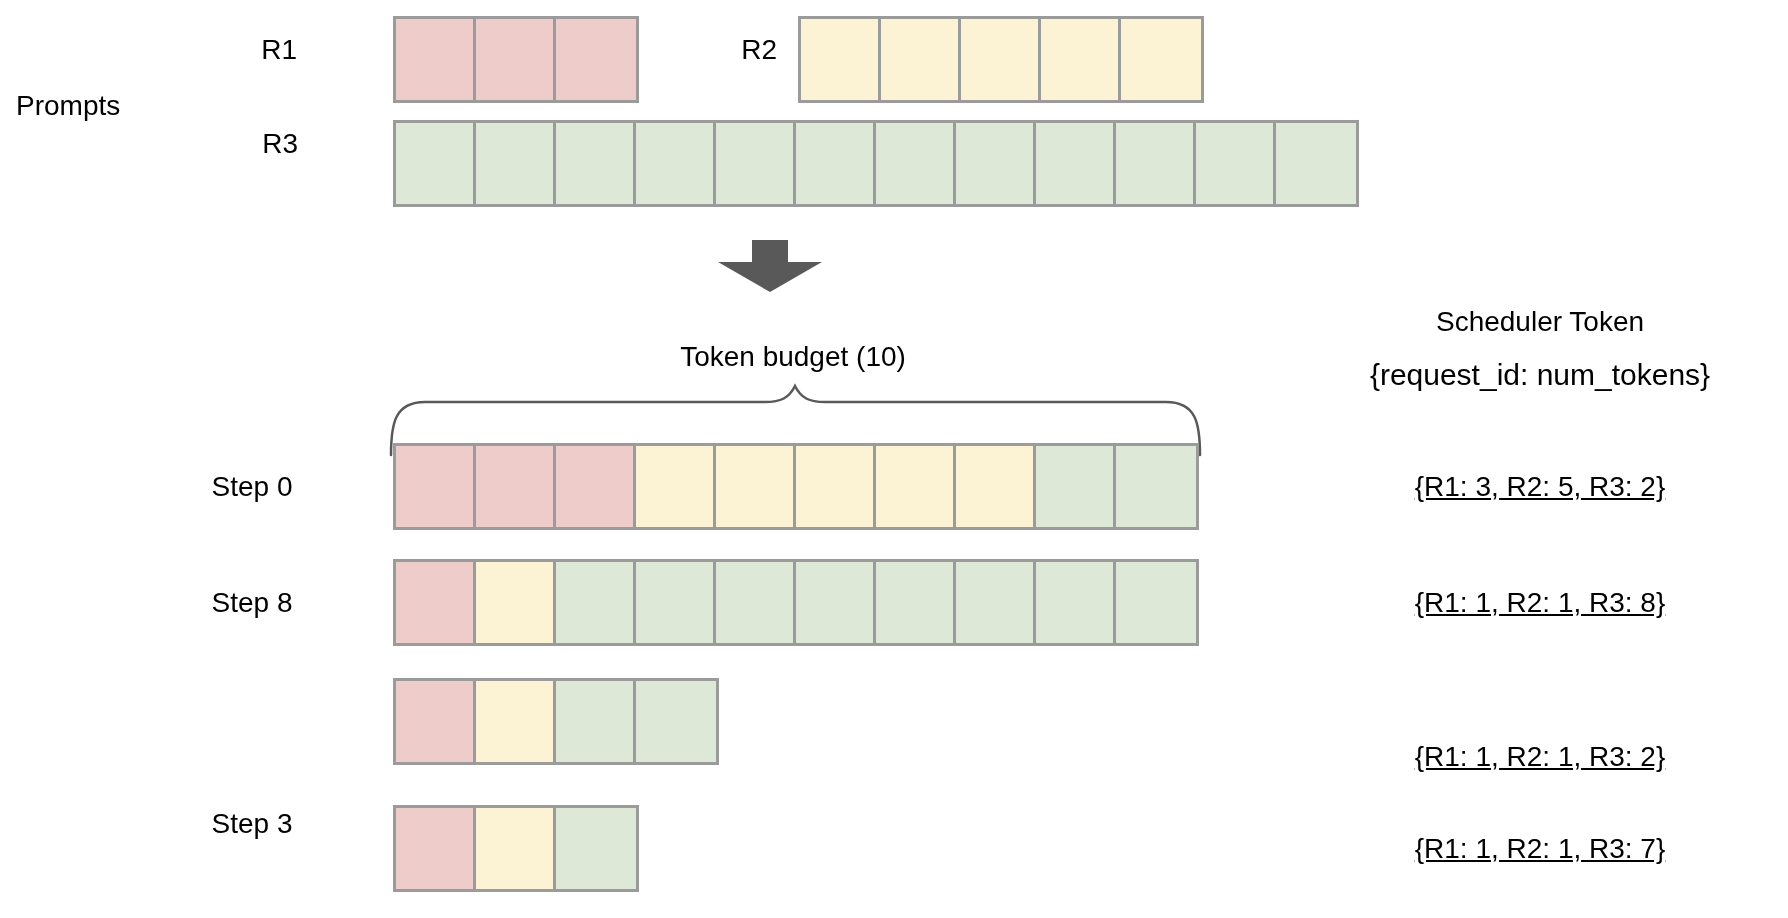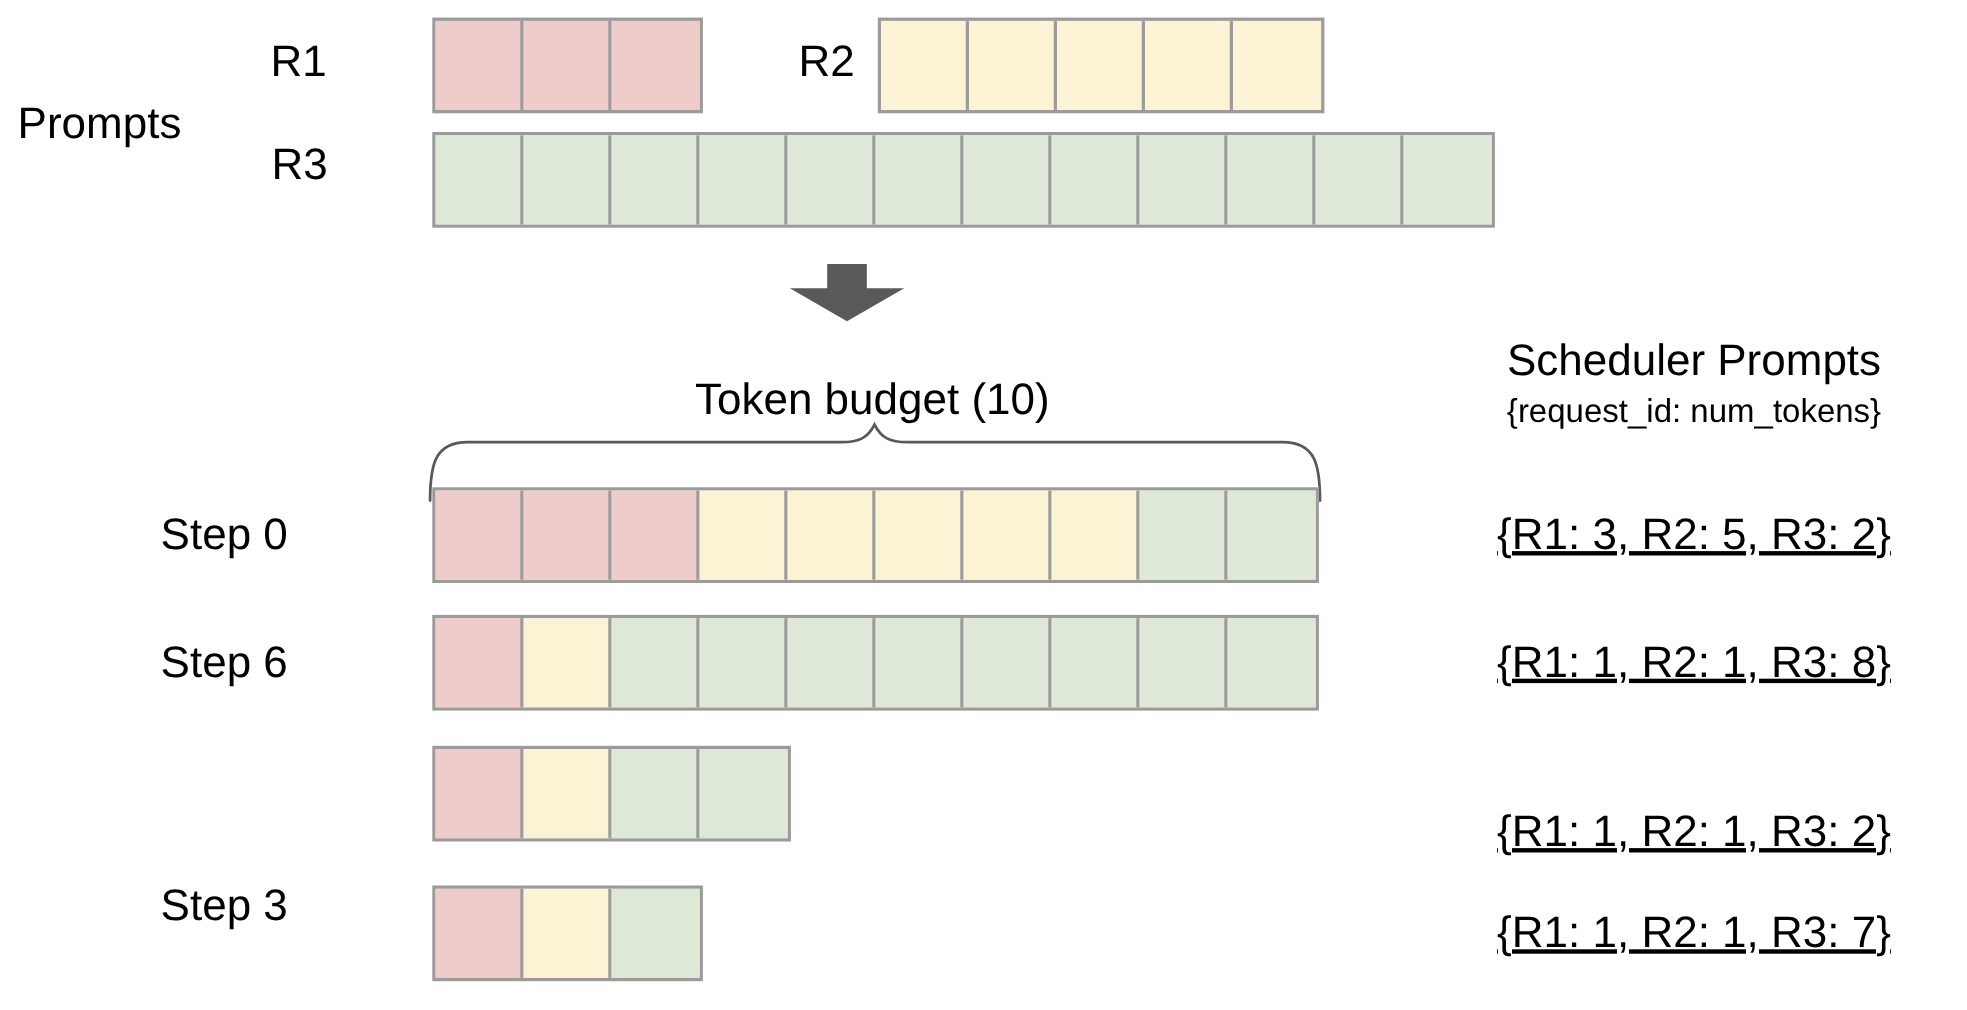--- a/index.html
+++ b/index.html
@@ -7,21 +7,21 @@
     position: relative;
     width: 1788px;
     height: 918px;
     background: #ffffff;
     font-family: "Liberation Sans", sans-serif;
     color: #000000;
     overflow: hidden;
   }
   .big-label {
     position: absolute;
-    font-size: 40px;
+    font-size: 28px;
     white-space: nowrap;
     color: #000000;
   }
   .right-align { text-align: right; }
   .cells {
     position: absolute;
     display: flex;
     border: 3px solid #9b9b9b;
     box-sizing: border-box;
     height: 87px;
@@ -44,21 +44,21 @@
   #r1-row { left: 393px; top: 16px; }
   #r2-row { left: 798px; top: 16px; }
   #r3-row { left: 393px; top: 120px; }
 
   
   #down-arrow { position: absolute; left: 712px; top: 238px; width: 116px; height: 58px; }
   #token-budget-label { left: 793px; top: 341px; transform: translateX(-50%); }
   #budget-brace { position: absolute; left: 385px; top: 378px; width: 822px; height: 82px; }
 
   
-  .step-label { left: 146px; width: 212px; line-height: 87px; text-align: left; }
+  .step-label { left: 146px; width: 212px; line-height: 87px; text-align: center; }
   #step0-label { top: 443px; } #step1-label { top: 559px; }
   #step2-label { top: 678px; } #step3-label { top: 780px; }
   #step0-row { left: 393px; top: 443px; }
   #step1-row { left: 393px; top: 559px; }
   #step2-row { left: 393px; top: 678px; }
   #step3-row { left: 393px; top: 805px; }
 
   
   #sched-title { left: 1322px; top: 306px; width: 436px; text-align: center; }
   #sched-subtitle {
@@ -111,39 +111,39 @@
   <svg id="down-arrow" viewBox="0 0 116 58">
     <polygon points="40,2 76,2 76,24 110,24 58,54 6,24 40,24" fill="#595959"></polygon>
   </svg>
 
   <div class="big-label" id="token-budget-label">Token budget (10)</div>
 
   <svg id="budget-brace" viewBox="0 0 822 82">
     <path d="M 6 77 C 6 45, 10 24, 40 24 L 380 24 C 396 24, 404 20, 410 8 C 416 20, 424 24, 440 24 L 781 24 C 811 24, 815 45, 815 77" fill="none" stroke-width="2.5" stroke-linecap="round" stroke="#595959"></path>
   </svg>
 
-  <div class="big-label" id="sched-title">Scheduler Prompts</div>
+  <div class="big-label" id="sched-title">Scheduler Token</div>
   <div id="sched-subtitle">{request_id: num_tokens}</div>
 
   <div class="big-label step-label" id="step0-label">Step 0</div>
   <div class="cells" id="step0-row">
       <div class="cell" style="background: rgb(237, 204, 202);"></div>
       <div class="cell" style="background: rgb(237, 204, 202);"></div>
       <div class="cell" style="background: rgb(237, 204, 202);"></div>
       <div class="cell" style="background: rgb(251, 243, 212);"></div>
       <div class="cell" style="background: rgb(251, 243, 212);"></div>
       <div class="cell" style="background: rgb(251, 243, 212);"></div>
       <div class="cell" style="background: rgb(251, 243, 212);"></div>
       <div class="cell" style="background: rgb(251, 243, 212);"></div>
       <div class="cell" style="background: rgb(221, 232, 214);"></div>
       <div class="cell" style="background: rgb(221, 232, 214);"></div>
     </div>
   <div class="big-label sched-line" id="sched-line-0">{R1: 3, R2: 5, R3: 2}</div>
 
-  <div class="big-label step-label" id="step1-label">Step 6</div>
+  <div class="big-label step-label" id="step1-label">Step 8</div>
   <div class="cells" id="step1-row">
       <div class="cell" style="background: rgb(237, 204, 202);"></div>
       <div class="cell" style="background: rgb(251, 243, 212);"></div>
       <div class="cell" style="background: rgb(221, 232, 214);"></div>
       <div class="cell" style="background: rgb(221, 232, 214);"></div>
       <div class="cell" style="background: rgb(221, 232, 214);"></div>
       <div class="cell" style="background: rgb(221, 232, 214);"></div>
       <div class="cell" style="background: rgb(221, 232, 214);"></div>
       <div class="cell" style="background: rgb(221, 232, 214);"></div>
       <div class="cell" style="background: rgb(221, 232, 214);"></div>

